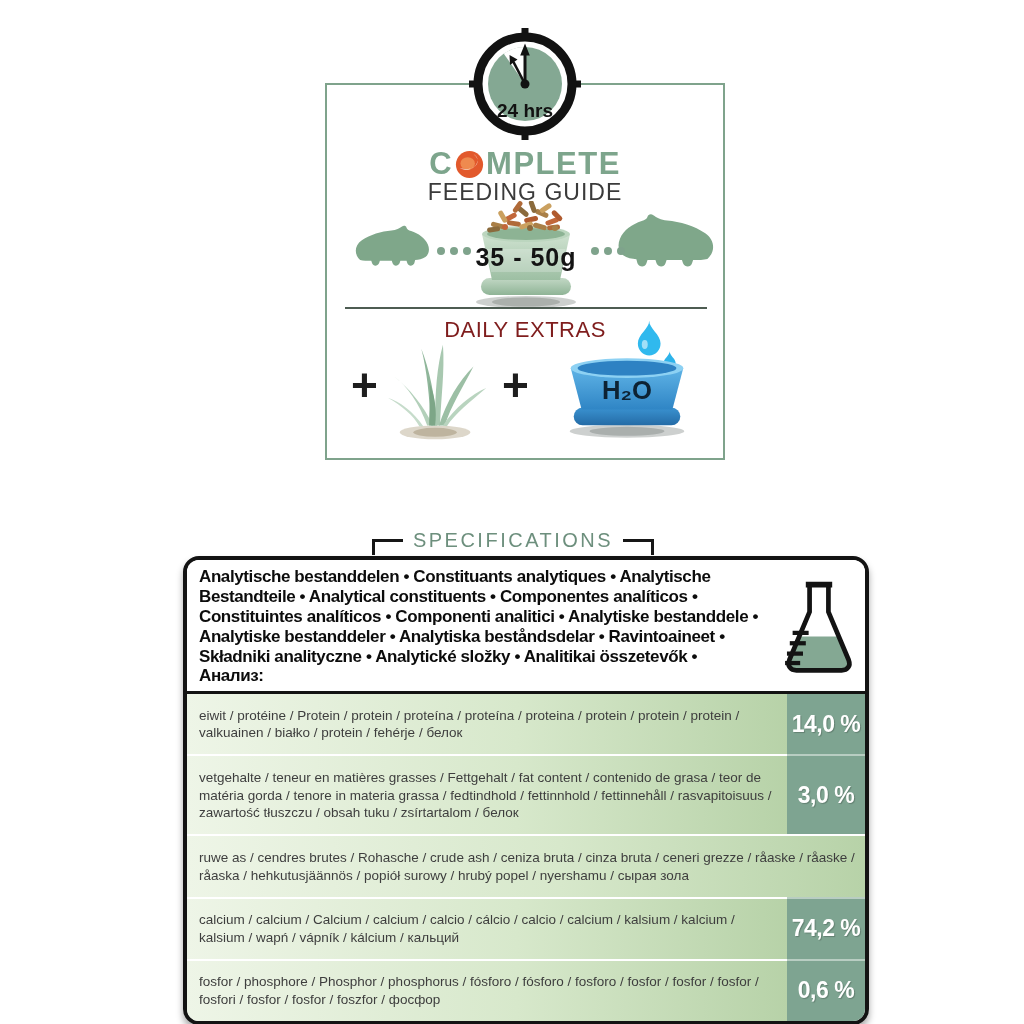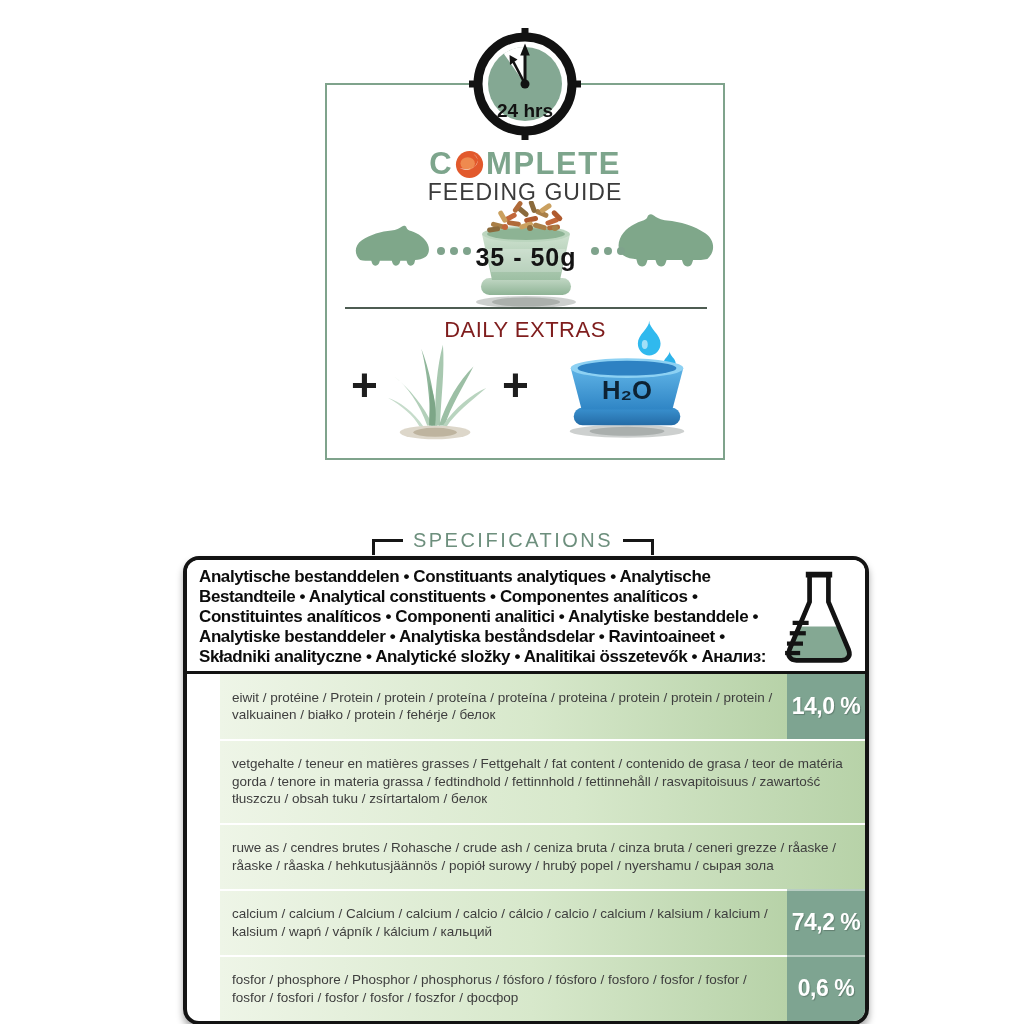--- a/index.html
+++ b/index.html
@@ -58,30 +58,30 @@
     padding:0 10px; font-size:20px; letter-spacing:2.5px; color:#6d8f7d;
     white-space:nowrap; line-height:1;
   }
   .spec-box {
     position:absolute; left:183px; top:556px; width:678px; height:461px;
     background:#fff; border:4px solid #131313; border-radius:16px;
     box-shadow:0 5px 7px rgba(0,0,0,0.35);
     display:flex; flex-direction:column; overflow:hidden;
   }
   .spec-header {
-    display:flex; gap:8px; padding:7px 8px 5px 12px;
+    display:flex; gap:18px; padding:7px 8px 5px 12px;
     border-bottom:3px solid #131313; background:#fff;
   }
   .spec-header-text {
     flex:1; font-weight:700; font-size:17px; line-height:1.17;
     color:#0c0c0c; letter-spacing:-0.4px;
   }
   .flask { width:76px; height:98px; flex:0 0 auto; align-self:center; }
   .spec-rows { flex:1; display:flex; flex-direction:column; }
-  .spec-row { flex:1 1 auto; display:flex;padding-left:33px; }
+  .spec-row { flex:1 1 auto; display:flex; }
   .spec-cell-label {
     flex:1; display:flex; align-items:center;
     padding:3px 8px 3px 12px;
     background:linear-gradient(to right,#eef5e7,#d7e8cb 55%,#b7d2a8);
     color:#3e3e3e; font-size:13.5px; line-height:1.32;
   }
   .spec-cell-value {
     flex:0 0 78px; width:78px; display:flex; align-items:center; justify-content:center;
     background:#7ea491; color:#ffffff; font-weight:800; font-size:23px;
     letter-spacing:-0.5px; text-shadow:1px 1px 1px rgba(0,0,0,0.22);
@@ -250,20 +250,21 @@
         <rect x="4" y="88" width="16" height="4.5" fill="#131313"></rect>
       </svg>
     </div>
     <div class="spec-rows">
       <div class="spec-row">
         <div class="spec-cell-label">eiwit / protéine / Protein / protein / proteína / proteína / proteina / protein / protein / protein / valkuainen / białko / protein / fehérje / белок</div>
         <div class="spec-cell-value">14,0 %</div>
       </div>
       <div class="spec-row">
         <div class="spec-cell-label">vetgehalte / teneur en matières grasses / Fettgehalt / fat content / contenido de grasa / teor de matéria gorda / tenore in materia grassa / fedtindhold / fettinnhold / fettinnehåll / rasvapitoisuus / zawartość tłuszczu / obsah tuku / zsírtartalom / белок</div>
+        <div class="spec-cell-value">3,0 %</div>
       </div>
       <div class="spec-row">
         <div class="spec-cell-label">ruwe as / cendres brutes / Rohasche / crude ash / ceniza bruta / cinza bruta / ceneri grezze / råaske / råaske / råaska / hehkutusjäännös / popiół surowy / hrubý popel / nyershamu / сырая зола</div>
       </div>
       <div class="spec-row">
         <div class="spec-cell-label">calcium / calcium / Calcium / calcium / calcio / cálcio / calcio / calcium / kalsium / kalcium / kalsium / wapń / vápník / kálcium / кальций</div>
         <div class="spec-cell-value">74,2 %</div>
       </div>
       <div class="spec-row">
         <div class="spec-cell-label">fosfor / phosphore / Phosphor / phosphorus / fósforo / fósforo / fosforo / fosfor / fosfor / fosfor / fosfori / fosfor / fosfor / foszfor / фосфор</div>

